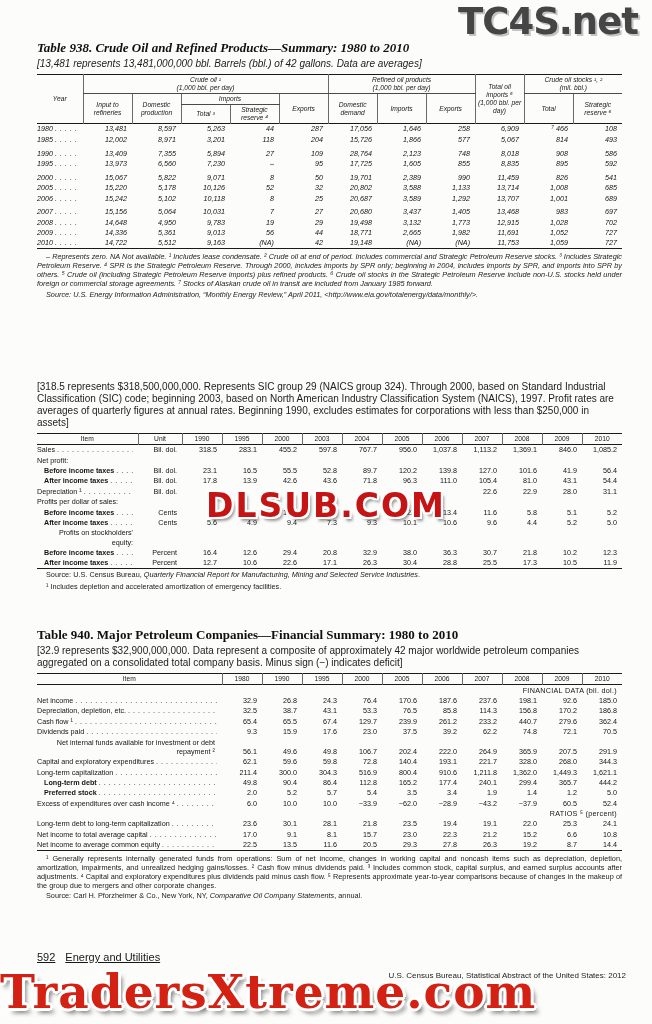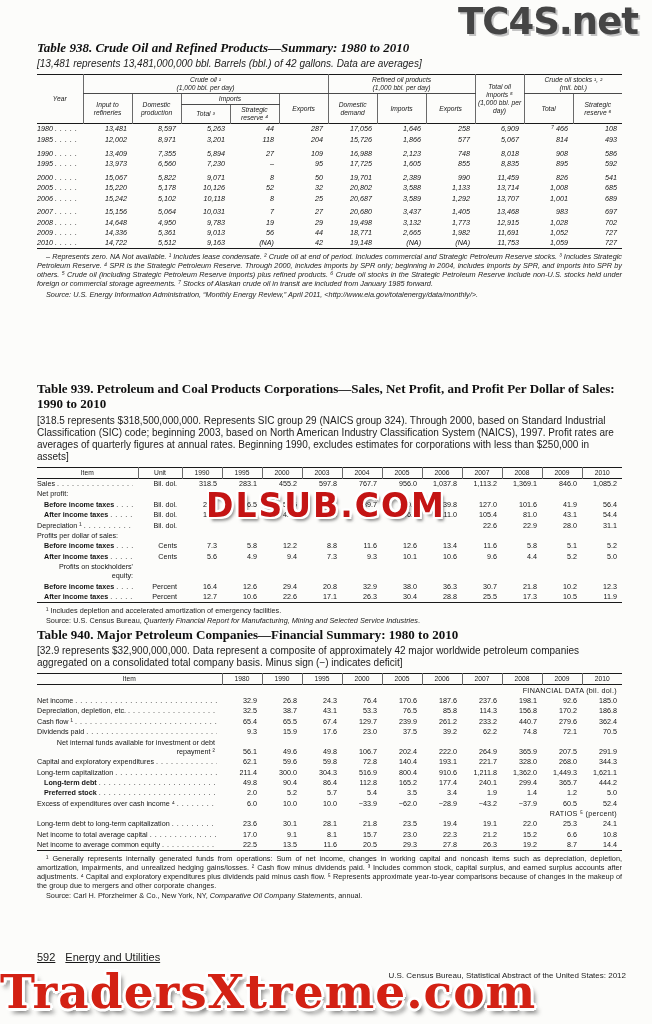--- a/index.html
+++ b/index.html
@@ -144,21 +144,21 @@
               <div class="fx">
                 <span class="lab">1990</span>
                 <span class="dots"></span>
               </div>
             </td>
             <td class="num">13,409</td>
             <td class="num">7,355</td>
             <td class="num">5,894</td>
             <td class="num">27</td>
             <td class="num">109</td>
-            <td class="num">16,988</td>
+            <td class="num">28,764</td>
             <td class="num">2,123</td>
             <td class="num">748</td>
             <td class="num">8,018</td>
             <td class="num">908</td>
             <td class="num">586</td>
           </tr>
           <tr>
             <td class="ycell">
               <div class="fx">
                 <span class="lab">1995</span>
@@ -310,21 +310,20 @@
             <td class="num">1,059</td>
             <td class="num">727</td>
           </tr>
         </tbody>
     </table>
     <p class="fn">– Represents zero. NA Not available. ¹ Includes lease condensate. ² Crude oil at end of period. Includes commercial and Strategic Petroleum Reserve stocks. ³ Includes Strategic Petroleum Reserve. ⁴ SPR is the Strategic Petroleum Reserve. Through 2000, includes imports by SPR only; beginning in 2004, includes imports by SPR, and imports into SPR by others. ⁵ Crude oil (including Strategic Petroleum Reserve imports) plus refined products. ⁶ Crude oil stocks in the Strategic Petroleum Reserve include non-U.S. stocks held under foreign or commercial storage agreements. ⁷ Stocks of Alaskan crude oil in transit are included from January 1985 forward.</p>
     <p class="fn src">Source: U.S. Energy Information Administration, “Monthly Energy Review,” April 2011, &lt;http://www.eia.gov/totalenergy/data/monthly/&gt;.</p>
   </section>
 
   <section class="sec sec939">
-    <h2 class="ttl">Table 939. Petroleum and Coal Products Corporations—Sales, Net Profit, and Profit Per Dollar of Sales: 1990 to 2010</h2>
     <p class="bracket">[318.5 represents $318,500,000,000. Represents SIC group 29 (NAICS group 324). Through 2000, based on Standard Industrial Classification (SIC) code; beginning 2003, based on North American Industry Classification System (NAICS), 1997. Profit rates are averages of quarterly figures at annual rates. Beginning 1990, excludes estimates for corporations with less than $250,000 in assets]</p>
     <table class="t t939">
       <colgroup>
         <col style="width:101px">
           <col style="width:44px">
         <col style="width:40px">
           <col style="width:40px">
           <col style="width:40px">
           <col style="width:40px">
           <col style="width:40px">
@@ -529,22 +528,22 @@
             <td class="num">26.3</td>
             <td class="num">30.4</td>
             <td class="num">28.8</td>
             <td class="num">25.5</td>
             <td class="num">17.3</td>
             <td class="num">10.5</td>
             <td class="num">11.9</td>
           </tr>
         </tbody>
     </table>
+    <p class="fn src"><span>Source: U.S. Census Bureau, </span><span class="it">Quarterly Financial Report for Manufacturing, Mining and Selected Service Industries</span><span>.</span></p>
     <p class="fn">¹ Includes depletion and accelerated amortization of emergency facilities.</p>
-    <p class="fn src"><span>Source: U.S. Census Bureau, </span><span class="it">Quarterly Financial Report for Manufacturing, Mining and Selected Service Industries</span><span>.</span></p>
   </section>
 
   <section class="sec sec940">
     <h2 class="ttl">Table 940. Major Petroleum Companies—Financial Summary: 1980 to 2010</h2>
     <p class="bracket">[32.9 represents $32,900,000,000. Data represent a composite of approximately 42 major worldwide petroleum companies aggregated on a consolidated total company basis. Minus sign (−) indicates deficit]</p>
     <table class="t t940">
       <colgroup>
         <col style="width:185px">
         <col style="width:40px">
           <col style="width:40px">

